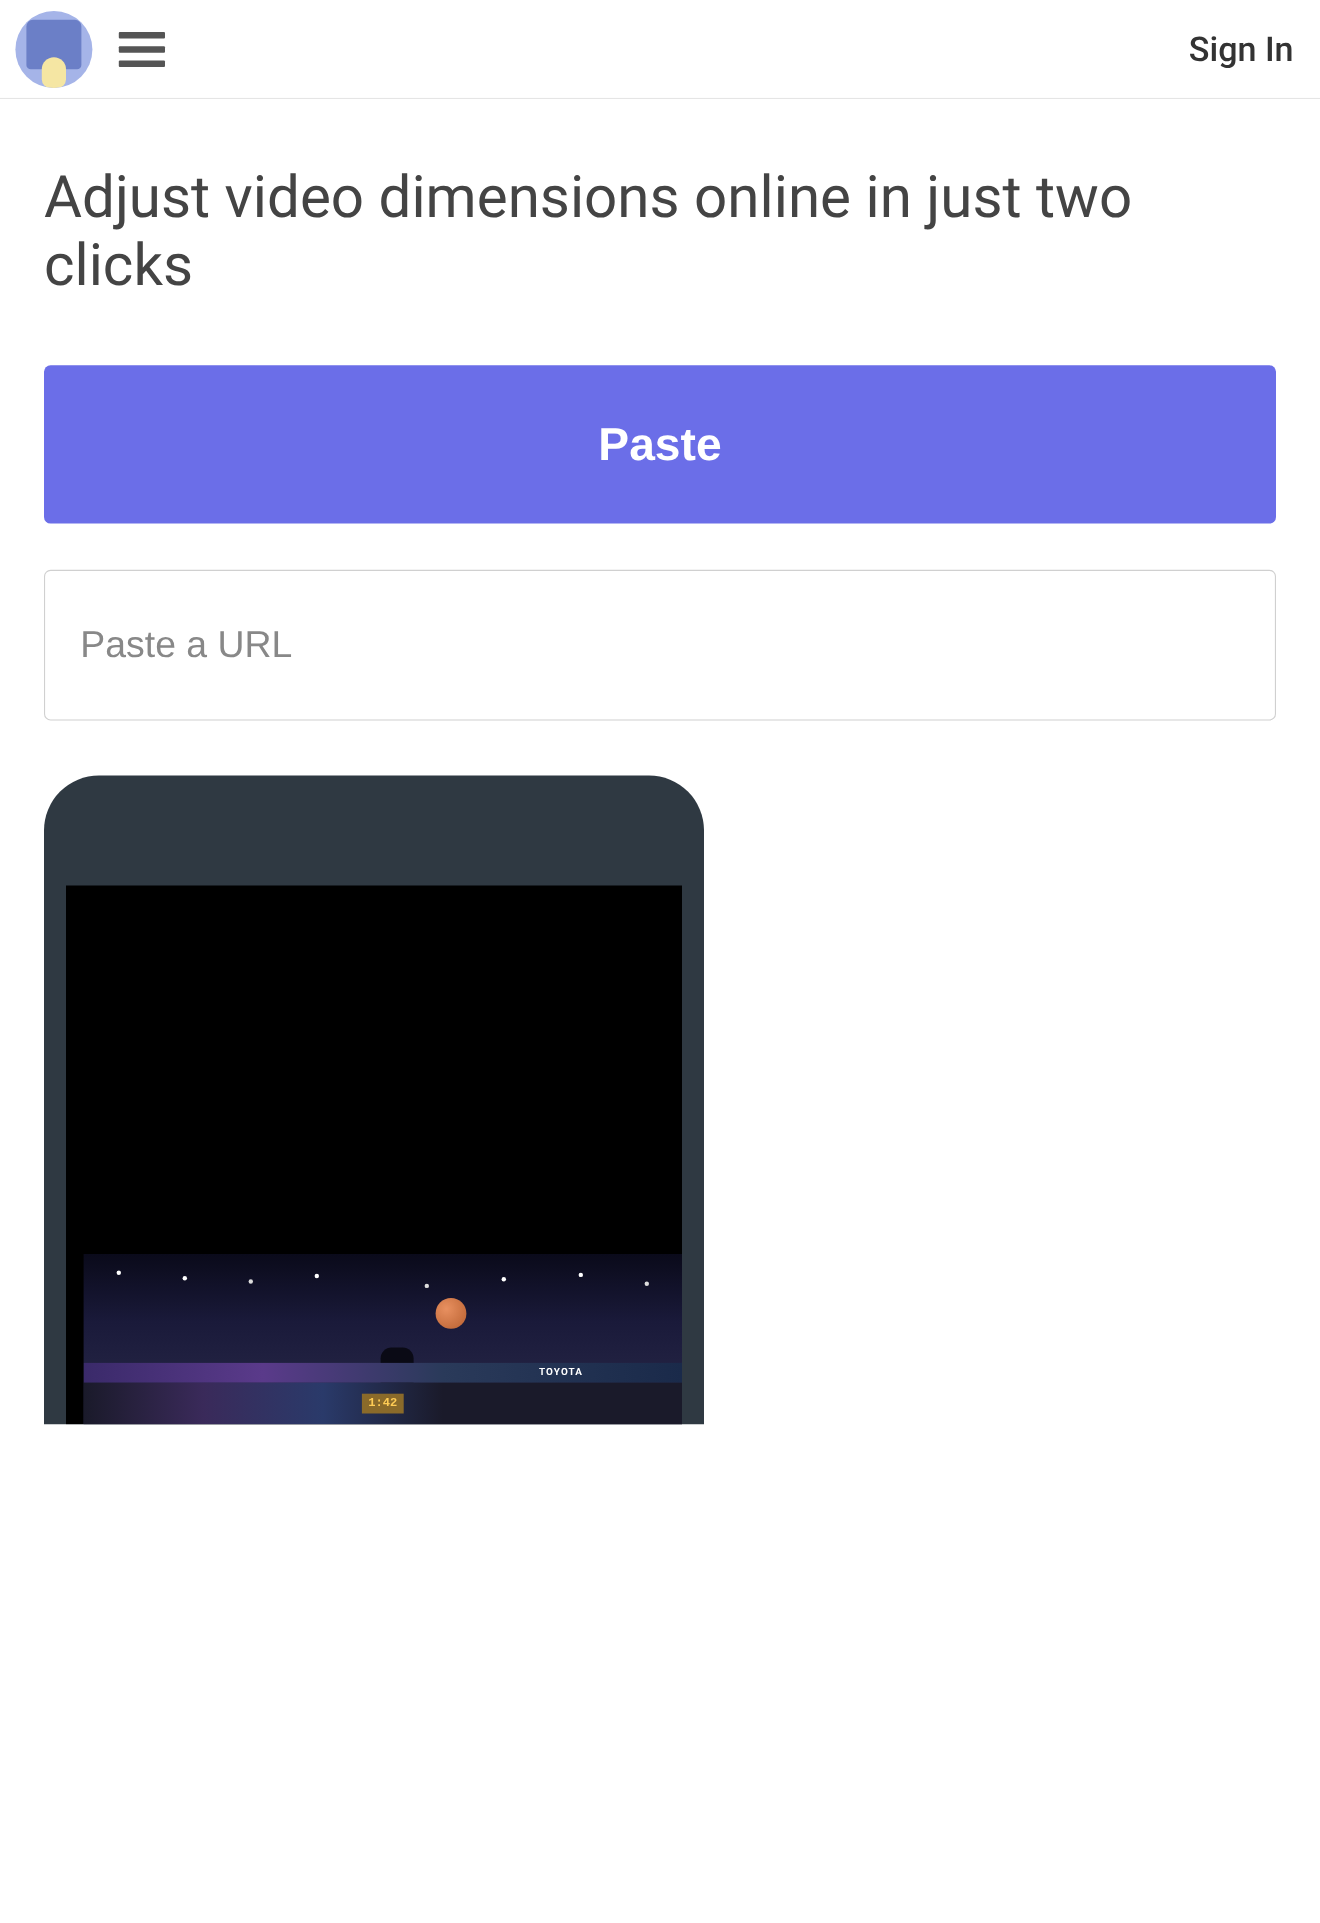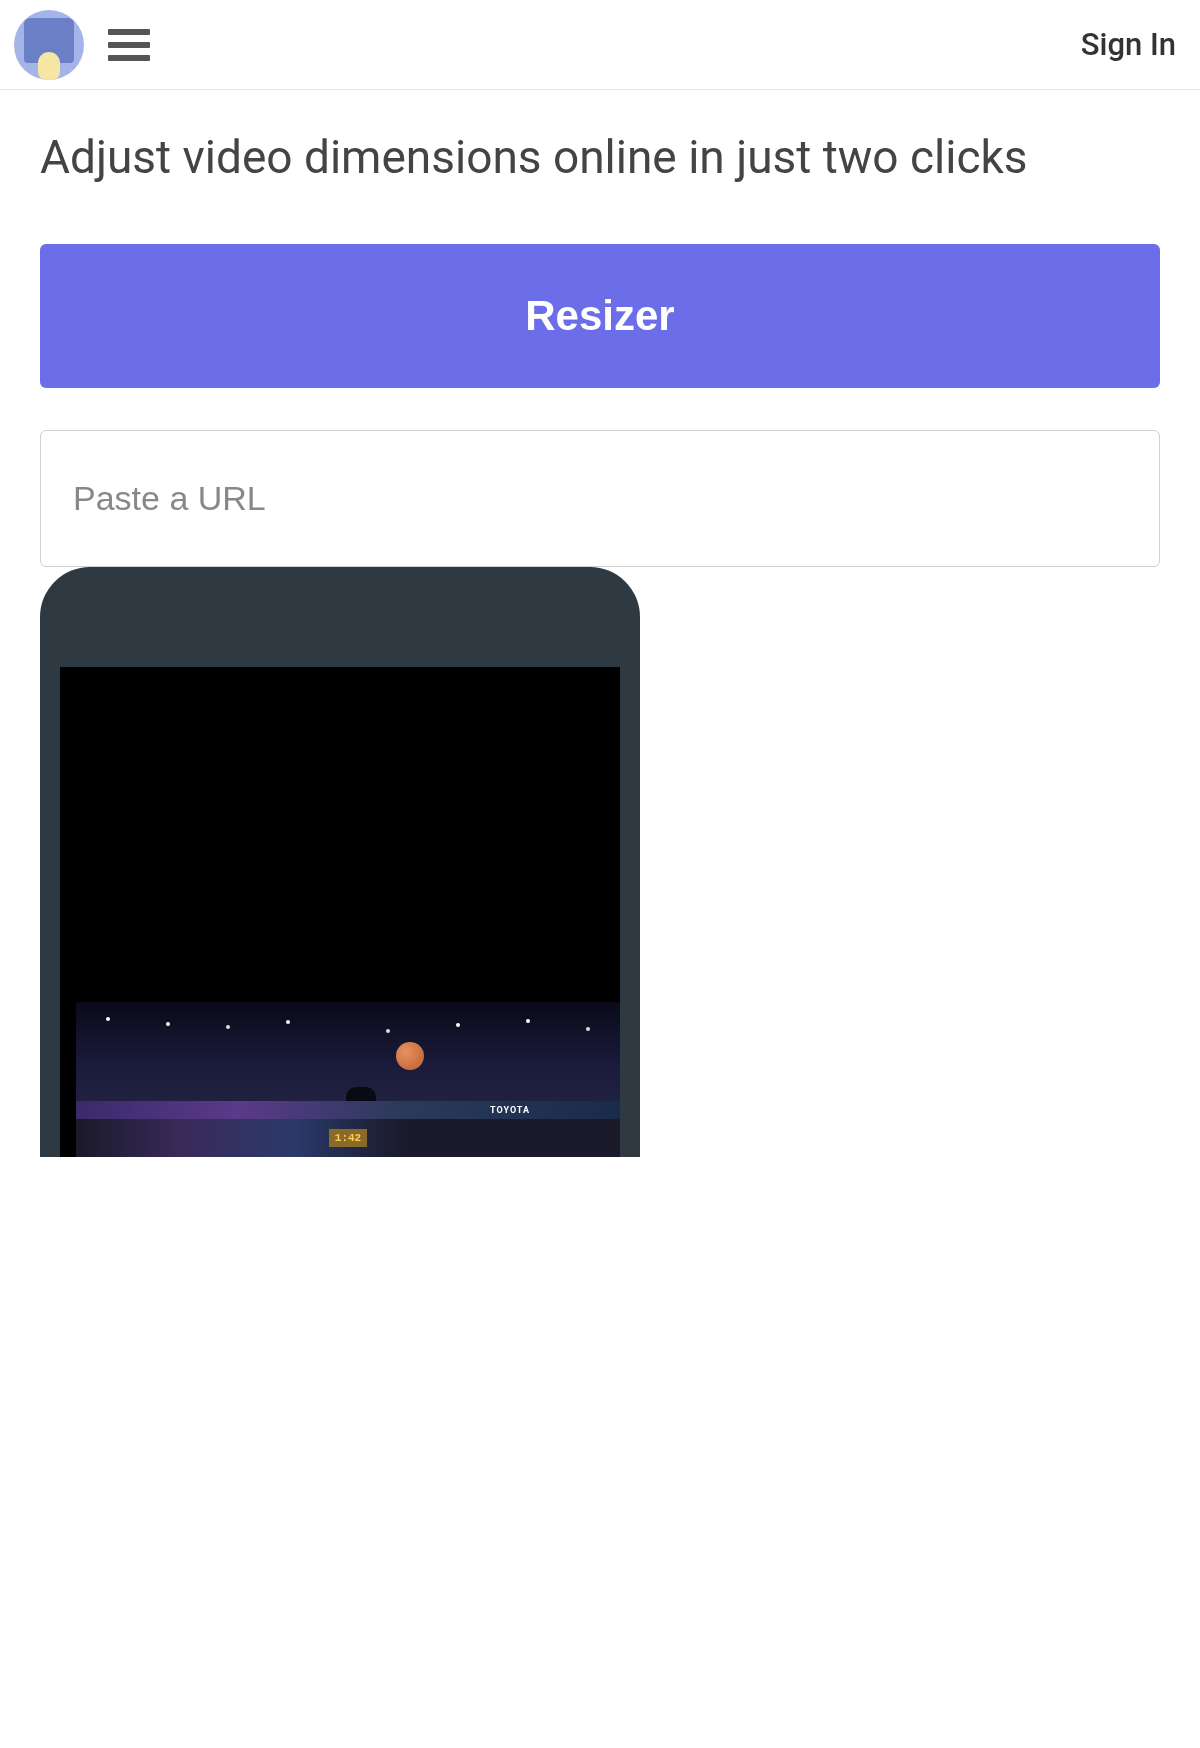--- a/index.html
+++ b/index.html
@@ -92,25 +92,26 @@
       font-size: 90px;
       font-weight: 800;
       color: #2d2d5f;
       text-align: center;
       margin-top: 10px;
       margin-bottom: 50px;
       letter-spacing: -1px;
     }
     
     .subtitle {
-      font-size: 46px;
+      font-size: 53px;
       color: #444;
       font-weight: 400;
       margin-bottom: 60px;
       text-align: left;
+      margin-top: 18px;
     }
     
     .upload-button {
       width: 100%;
       background: #6b6ee8;
       color: #ffffff;
       font-size: 42px;
       font-weight: 600;
       border: none;
       padding: 48px 0;
@@ -120,20 +121,21 @@
     }
     
     .url-input {
       width: 100%;
       border: 1px solid #d0d0d0;
       border-radius: 6px;
       padding: 48px 32px;
       font-size: 34px;
       color: #a21caf;
       outline: none;
+      margin-bottom: 50px;
     }
     
     .url-input::placeholder {
       color: #888;
     }
     
     .or-sample {
       font-size: 34px;
       font-weight: 700;
       margin-bottom: 120px;
@@ -288,21 +290,21 @@
       <span></span>
       <span></span>
     </div>
   </div>
   <div class="sign-in">Sign In</div>
 </div>
 
 <div class="main-content">
   <p class="subtitle">Adjust video dimensions online in just two clicks</p>
   
-  <button class="upload-button">Resizer</button>
+  <button class="upload-button">Paste</button>
   
   <input type="text" class="url-input" placeholder="Paste a URL" style="">
   
   
   
   <div class="phone-mockup">
     <div class="phone-screen">
       <div class="video-content">
         <div class="arena-lights"></div>
         <div class="basketball"></div>

